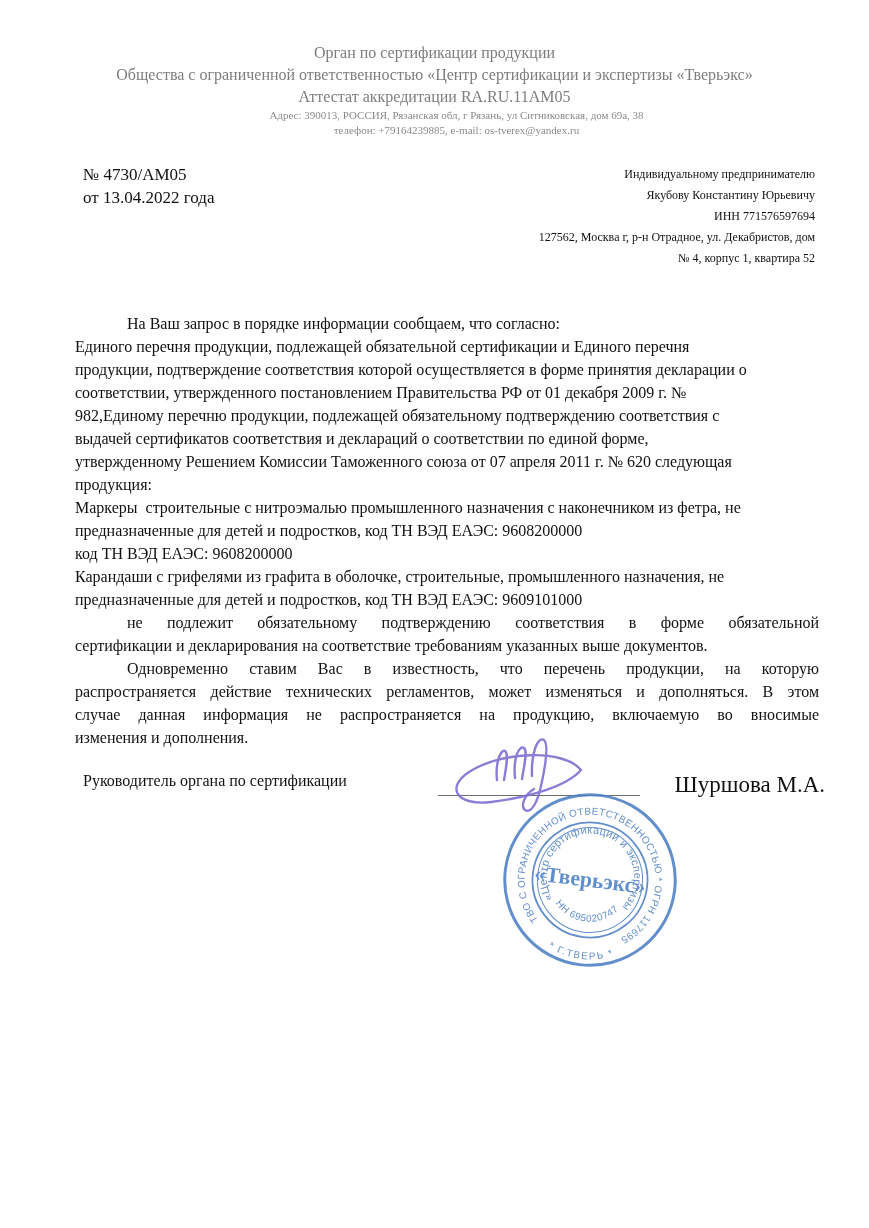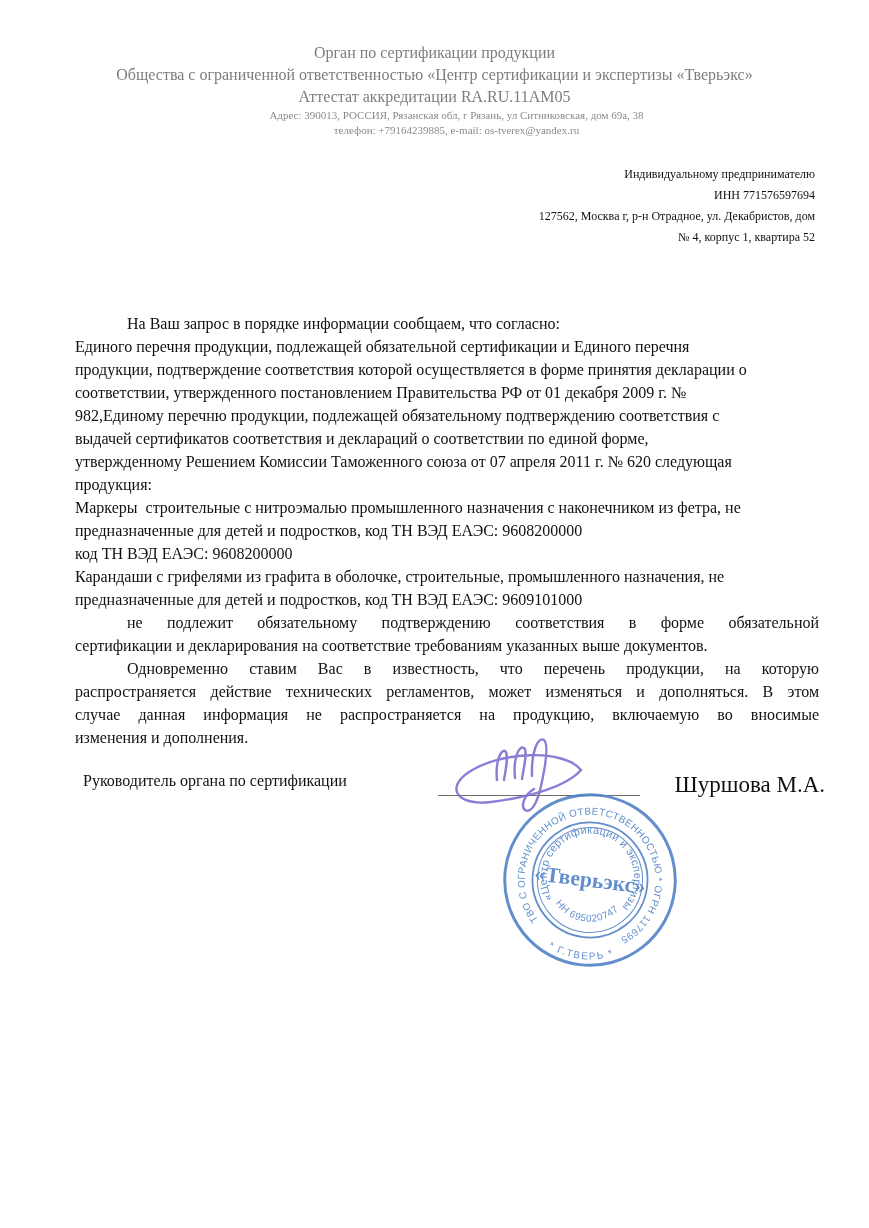--- a/index.html
+++ b/index.html
@@ -78,23 +78,28 @@
 <div class="page">
 
   <div class="letterhead">
     <div class="title-line">Орган по сертификации продукции</div>
     <div class="title-line">Общества с ограниченной ответственностью «Центр сертификации и экспертизы «Тверьэкс»</div>
     <div class="title-line">Аттестат аккредитации RA.RU.11АМ05</div>
     <div class="small-line">Адрес: 390013, РОССИЯ, Рязанская обл, г Рязань, ул Ситниковская, дом 69а, 38</div>
     <div class="small-line">телефон: +79164239885, e-mail: os-tverex@yandex.ru</div>
   </div>
 
+  <div class="ref-block">
+    <div>№ 4730/АМ05</div>
+    <div>от 13.04.2022 года</div>
+  </div>
 
   <div class="recipient-block">
       <div>Индивидуальному предпринимателю</div>
+      <div>Якубову Константину Юрьевичу</div>
       <div>ИНН 771576597694</div>
       <div>127562, Москва г, р-н Отрадное, ул. Декабристов, дом</div>
       <div>№ 4, корпус 1, квартира 52</div>
     </div>
 
   <div class="body-block">
     <div class="opening-line">На Ваш запрос в порядке информации сообщаем, что согласно:</div>
     <div class="line-group">
         <div>Единого перечня продукции, подлежащей обязательной сертификации и Единого перечня</div>
         <div>продукции, подтверждение соответствия которой осуществляется в форме принятия декларации о</div>

